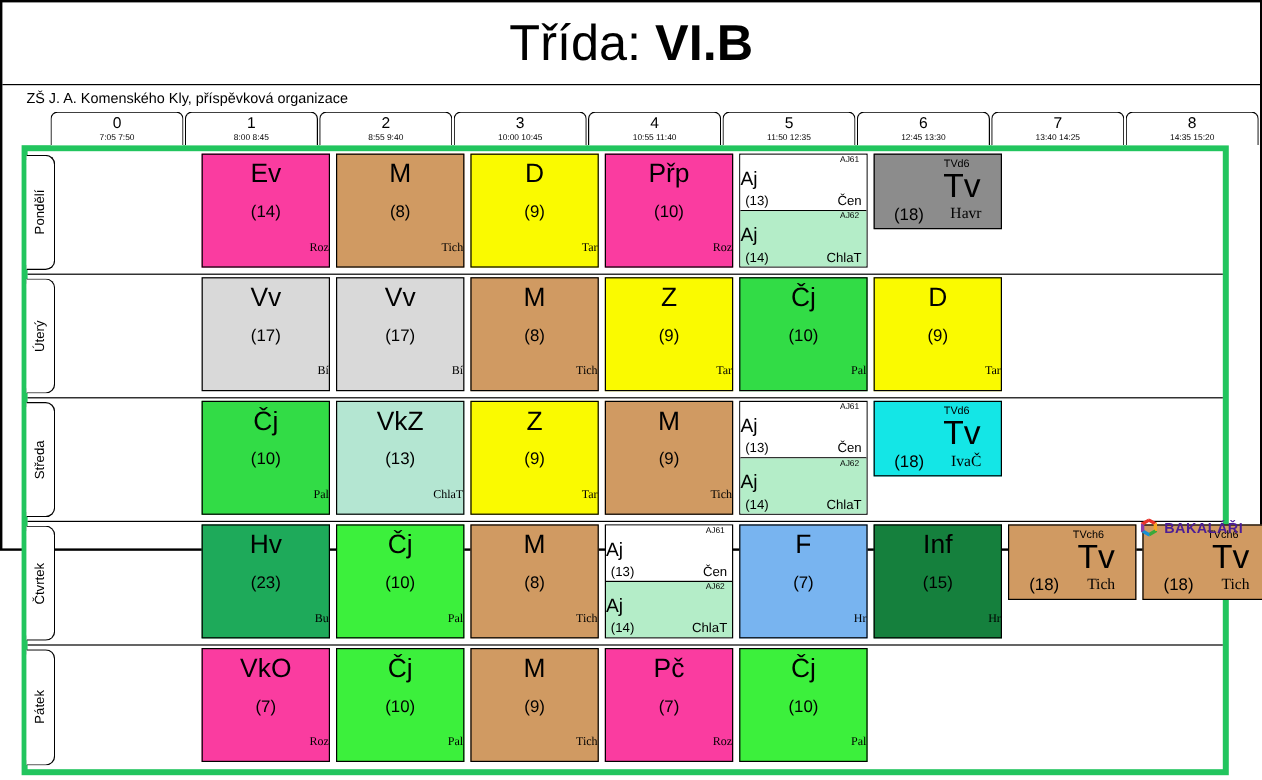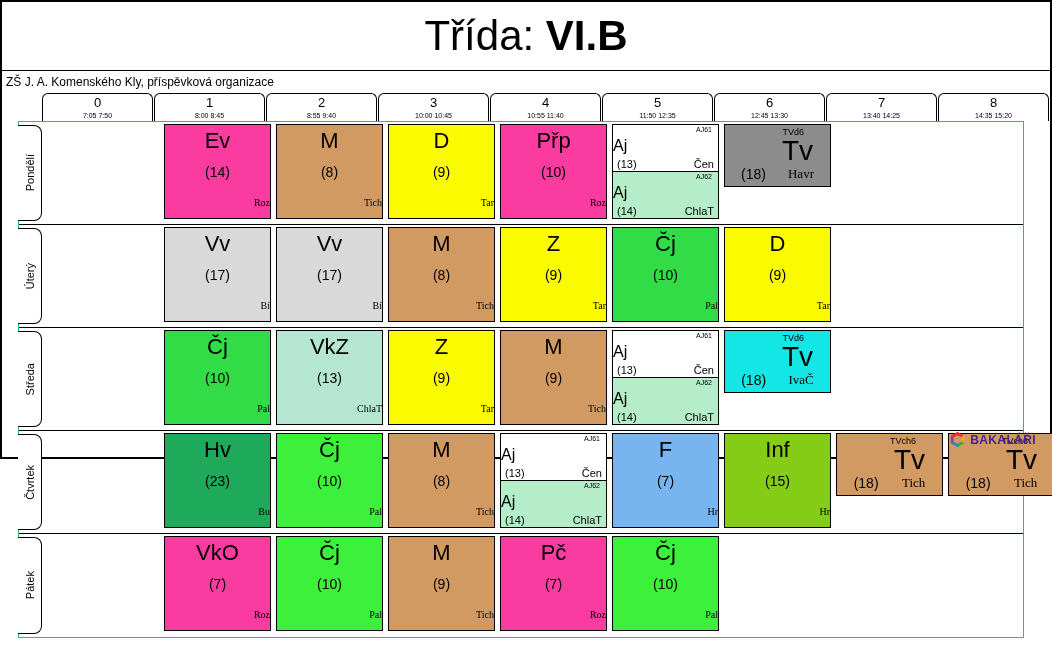--- a/index.html
+++ b/index.html
@@ -32,21 +32,21 @@
   .title {
     font-size: 42px;
     letter-spacing: 0px;
     white-space: nowrap;
   }
   .title .t-light { font-weight: 400; }
   .title .t-bold  { font-weight: 700; }
 
   .subtitle-bar {
     height: 22px;
-    padding: 0 4px;
+    padding: 0 20px;
     display: flex;
     align-items: center;
     justify-content: space-between;
     font-size: 12px;
     white-space: nowrap;
   }
 
   
   .grid {
     position: relative;
@@ -69,21 +69,21 @@
     align-items: center;
     justify-content: center;
     background: #fff;
     box-sizing: border-box;
   }
   .hdr-num { font-size: 13px; line-height: 13px; }
   .hdr-time { font-size: 7px; line-height: 9px; margin-top: 2px; }
 
   
   .body-wrap {
-    border: 1px solid #22c55e;
+    border: 5px solid #22c55e;
     margin-left: 8px;
     margin-right: 20px;
     margin-top: 0;
     box-sizing: border-box;
   }
   .day-row {
     display: flex;
     height: 103px;
     box-sizing: border-box;
     border-bottom: 1px solid #000;
@@ -526,21 +526,21 @@
               </div>
             </div>
             <div class="slot">
               <div class="lesson" style="background: rgb(120, 180, 240);">
                 <div class="subject">F</div>
                 <div class="room">(7)</div>
                 <div class="teacher">Hr</div>
               </div>
             </div>
             <div class="slot">
-              <div class="lesson" style="background: #84cc16;">
+              <div class="lesson" style="background: #15803d;">
                 <div class="subject">Inf</div>
                 <div class="room">(15)</div>
                 <div class="teacher">Hr</div>
               </div>
             </div>
             <div class="slot">
               <div class="lesson short" style="background: rgb(208, 154, 98);">
                 <div class="grp">TVch6</div>
                 <div class="subject">Tv</div>
                 <div class="btm">

